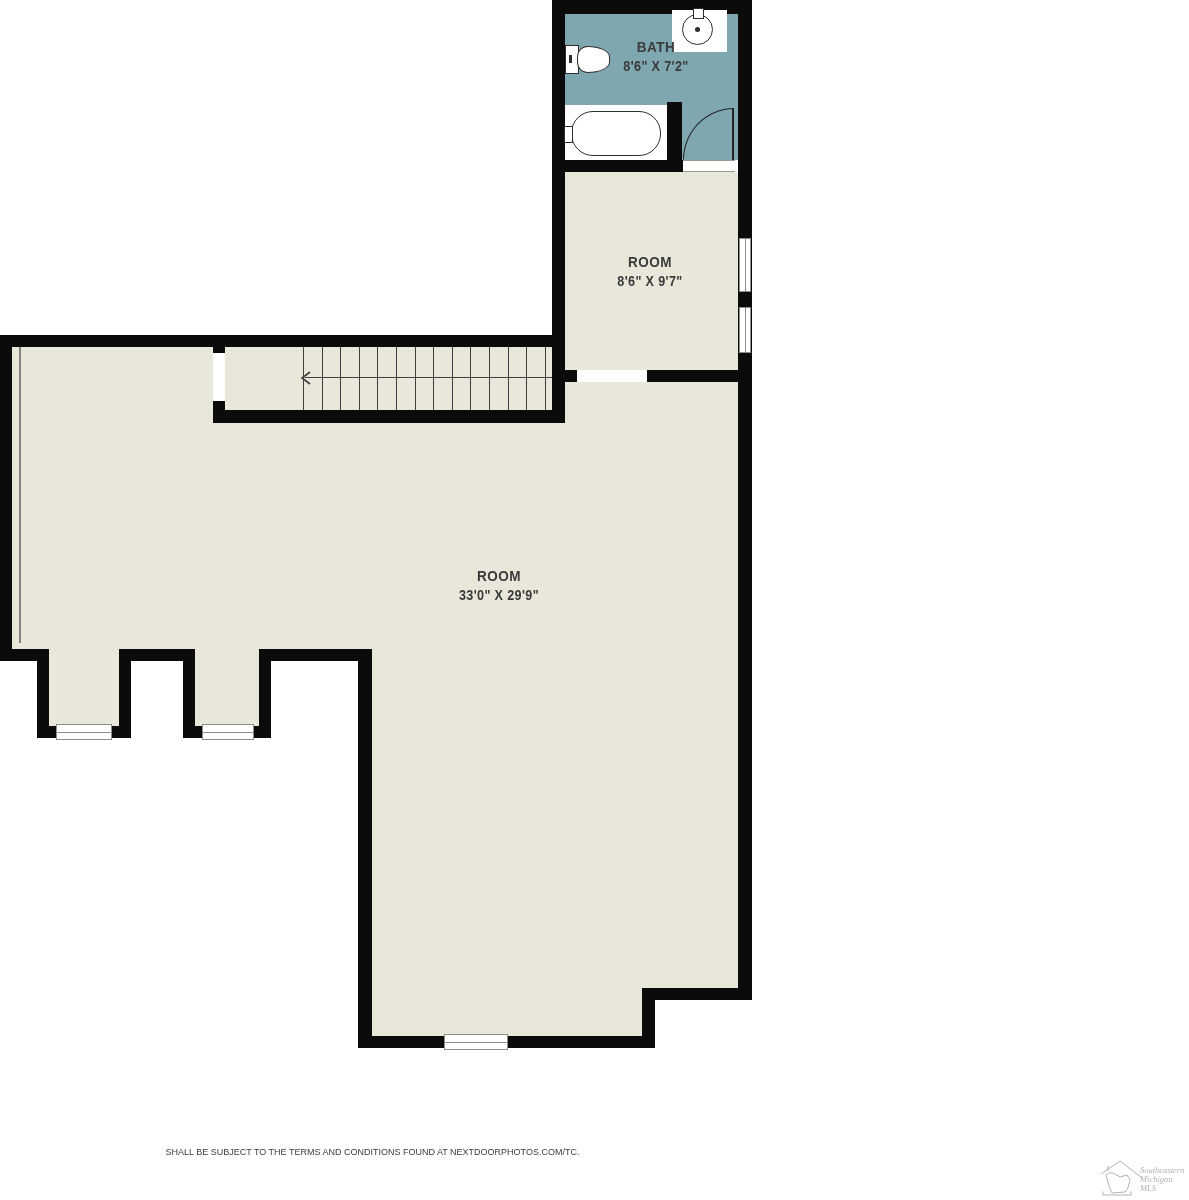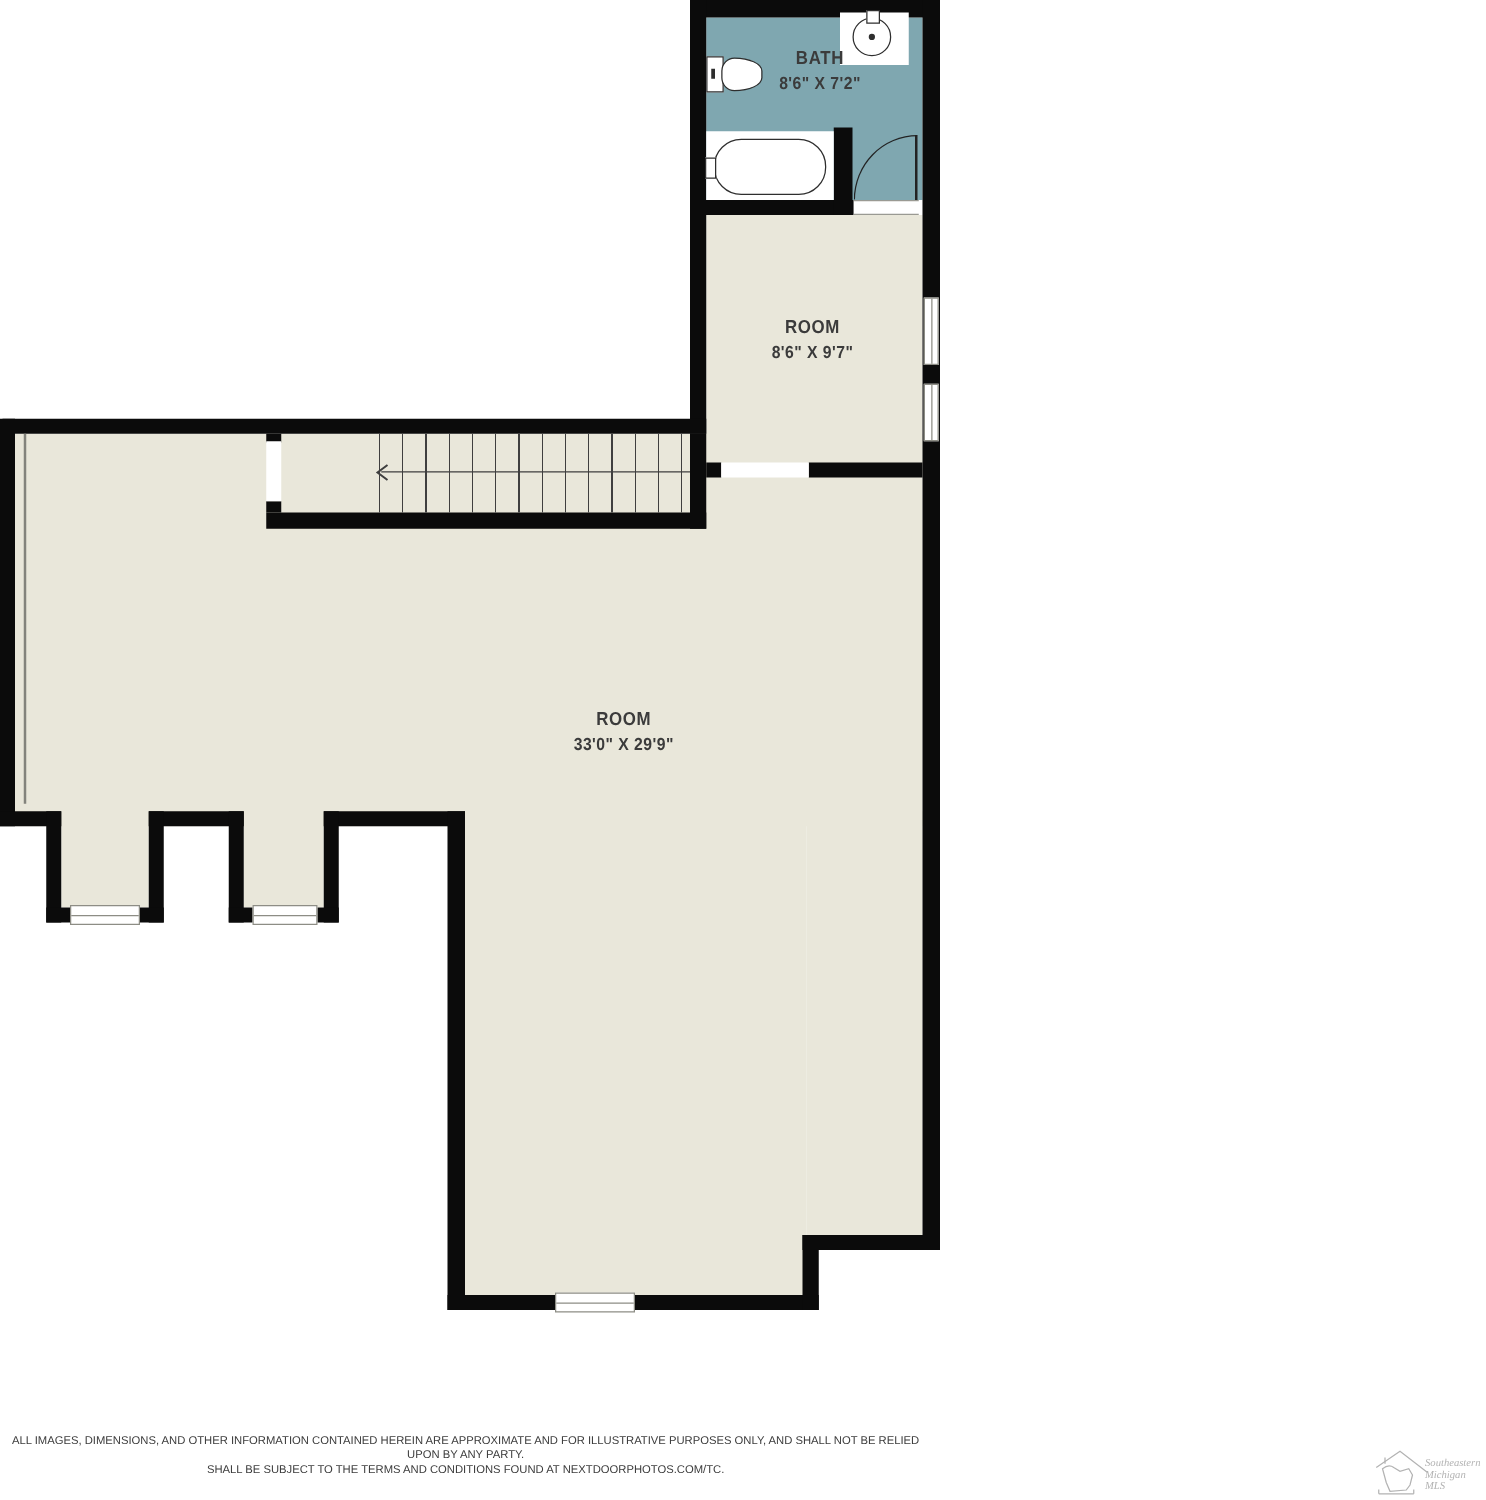--- a/index.html
+++ b/index.html
@@ -120,21 +120,20 @@
   <div class="rlabel" style="left:590px;top:253px;width:120px;">
     <div class="nm">ROOM</div>
     <div class="dm">8'6" X 9'7"</div>
   </div>
   <div class="rlabel" style="left:439px;top:567px;width:120px;">
     <div class="nm">ROOM</div>
     <div class="dm">33'0" X 29'9"</div>
   </div>
 
   <div class="disclaimer" style="left:0;top:1147px;width:745px;">
-    <div>ALL IMAGES, DIMENSIONS, AND OTHER INFORMATION CONTAINED HEREIN ARE APPROXIMATE AND FOR ILLUSTRATIVE PURPOSES ONLY, AND SHALL NOT BE RELIED UPON BY ANY PARTY.</div>
     <div>SHALL BE SUBJECT TO THE TERMS AND CONDITIONS FOUND AT NEXTDOORPHOTOS.COM/TC.</div>
   </div>
 
   <svg class="abs" style="left:1096px;top:1156px;" width="92" height="44" viewBox="0 0 92 44">
     <g stroke="#b3b3b3" fill="none" stroke-width="1">
       <path d="M5,18 L24,5 L46,22"></path>
       <path d="M12,10 l0,5"></path>
       <path d="M10,19 q5,-4 9,-1 l5,3 l7,-2 l3,5 l-2,8 l-3,4 l-13,1 l-3,-7 z"></path>
       <path d="M7,39 h28 M7,35.5 v3.5 M35,35.5 v3.5"></path>
     </g>

